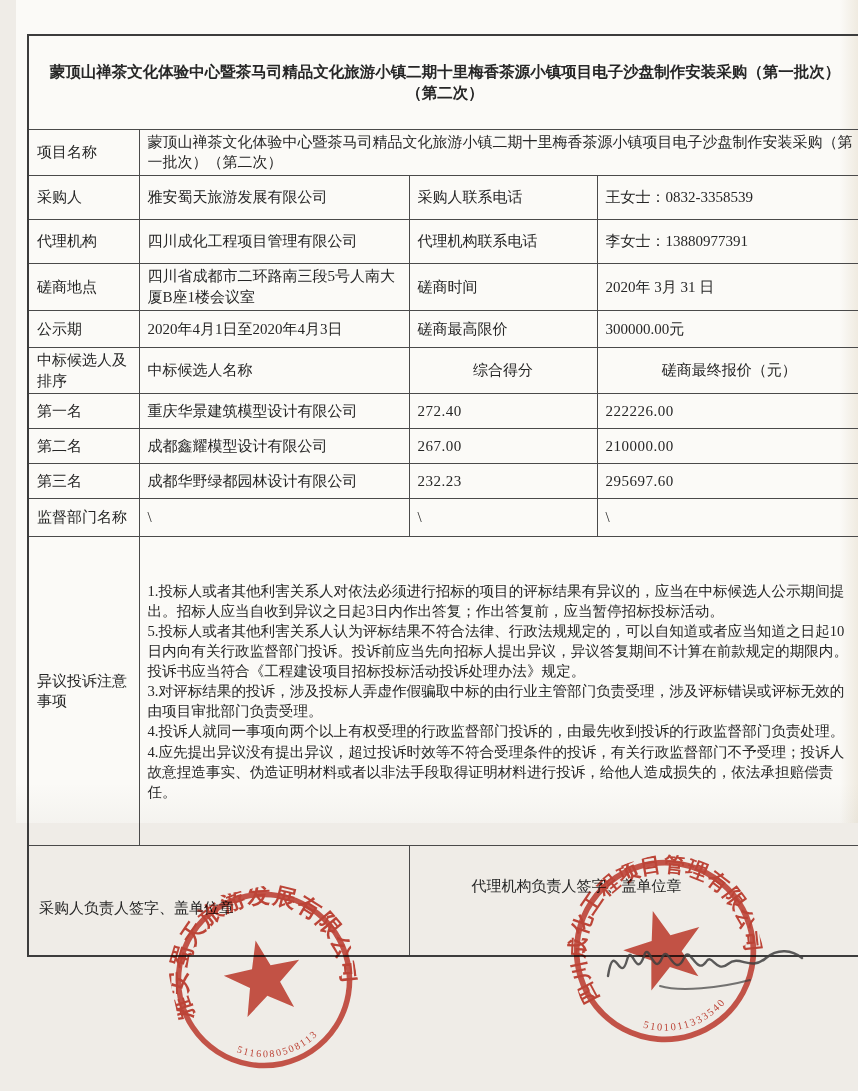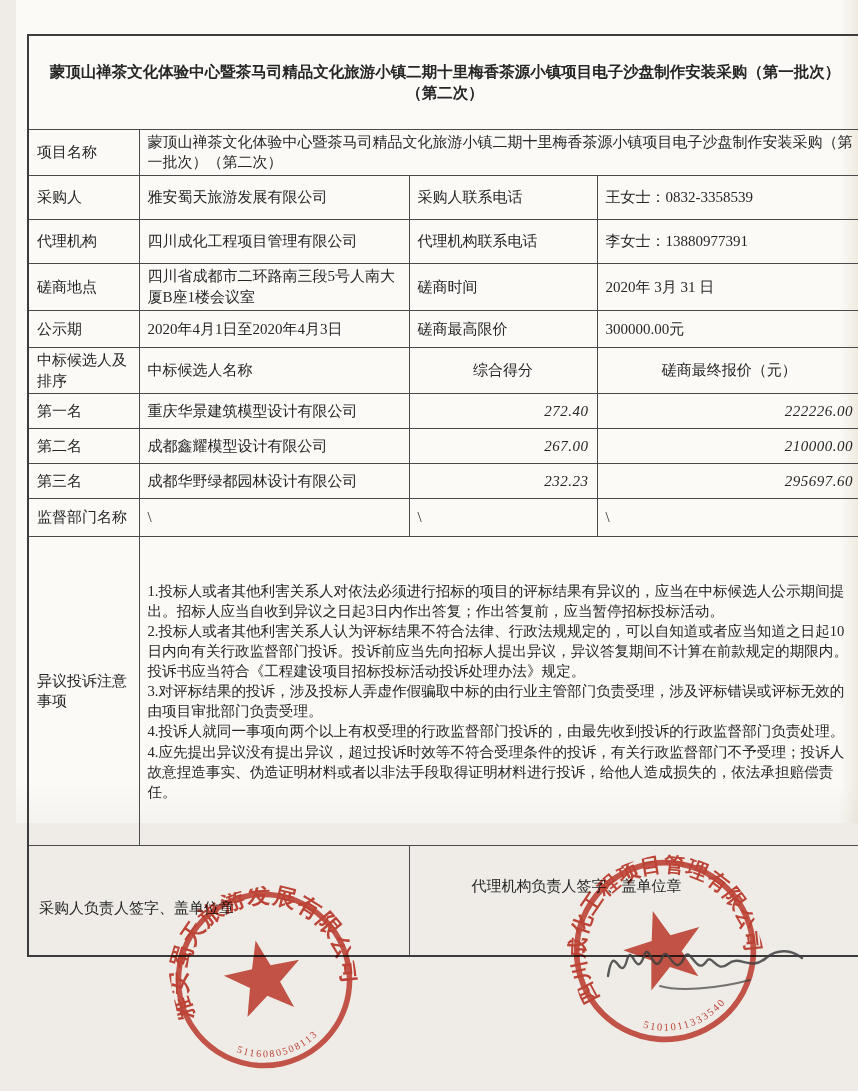--- a/index.html
+++ b/index.html
@@ -29,21 +29,21 @@
     vertical-align:middle;
     overflow:hidden;
     line-height:1.38;
   }
   td.title-cell{
     text-align:center;font-weight:600;font-size:15.5px;line-height:1.7;
     padding:6px 10px;
   }
   td.lbl{white-space:normal;}
   td.center{text-align:center;}
-  td.mono-num{text-align:right;letter-spacing:.5px;font-style:italic;}
+  td.mono-num{text-align:left;letter-spacing:.5px;}
   tr.r-title{height:94px;}
   tr.r-project{height:45px;}
   tr.r-info1{height:44px;}
   tr.r-info2{height:44px;}
   tr.r-info3{height:47px;}
   tr.r-info4{height:37px;}
   tr.r-chead{height:46px;}
   tr.r-cand{height:35px;}
   tr.r-other{height:45px;}
   tr.r-super{height:38px;margin-left:44px;}
@@ -148,21 +148,21 @@
       <td class="lbl">监督部门名称</td>
       <td>\</td>
       <td>\</td>
       <td>\</td>
     </tr>
 
     <tr class="r-notice">
       <td class="lbl">异议投诉注意事项</td>
       <td colspan="3" class="notice-cell">
         <div>1.投标人或者其他利害关系人对依法必须进行招标的项目的评标结果有异议的，应当在中标候选人公示期间提出。招标人应当自收到异议之日起3日内作出答复；作出答复前，应当暂停招标投标活动。</div>
-        <div>2.投标人或者其他利害关系人认为评标结果不符合法律、行政法规规定的，可以自知道或者应当知道之日起10日内向有关行政监督部门投诉。投诉前应当先向招标人提出异议，异议答复期间不计算在前款规定的期限内。投诉书应当符合《工程建设项目招标投标活动投诉处理办法》规定。</div>
+        <div>5.投标人或者其他利害关系人认为评标结果不符合法律、行政法规规定的，可以自知道或者应当知道之日起10日内向有关行政监督部门投诉。投诉前应当先向招标人提出异议，异议答复期间不计算在前款规定的期限内。投诉书应当符合《工程建设项目招标投标活动投诉处理办法》规定。</div>
         <div>3.对评标结果的投诉，涉及投标人弄虚作假骗取中标的由行业主管部门负责受理，涉及评标错误或评标无效的由项目审批部门负责受理。</div>
         <div>4.投诉人就同一事项向两个以上有权受理的行政监督部门投诉的，由最先收到投诉的行政监督部门负责处理。</div>
         <div>4.应先提出异议没有提出异议，超过投诉时效等不符合受理条件的投诉，有关行政监督部门不予受理；投诉人故意捏造事实、伪造证明材料或者以非法手段取得证明材料进行投诉，给他人造成损失的，依法承担赔偿责任。</div>
       </td>
     </tr>
 
     <tr class="r-sign">
       <td colspan="2" class="sign-cell">
         <span class="sign-label-left">采购人负责人签字、盖单位章</span>
       </td>

